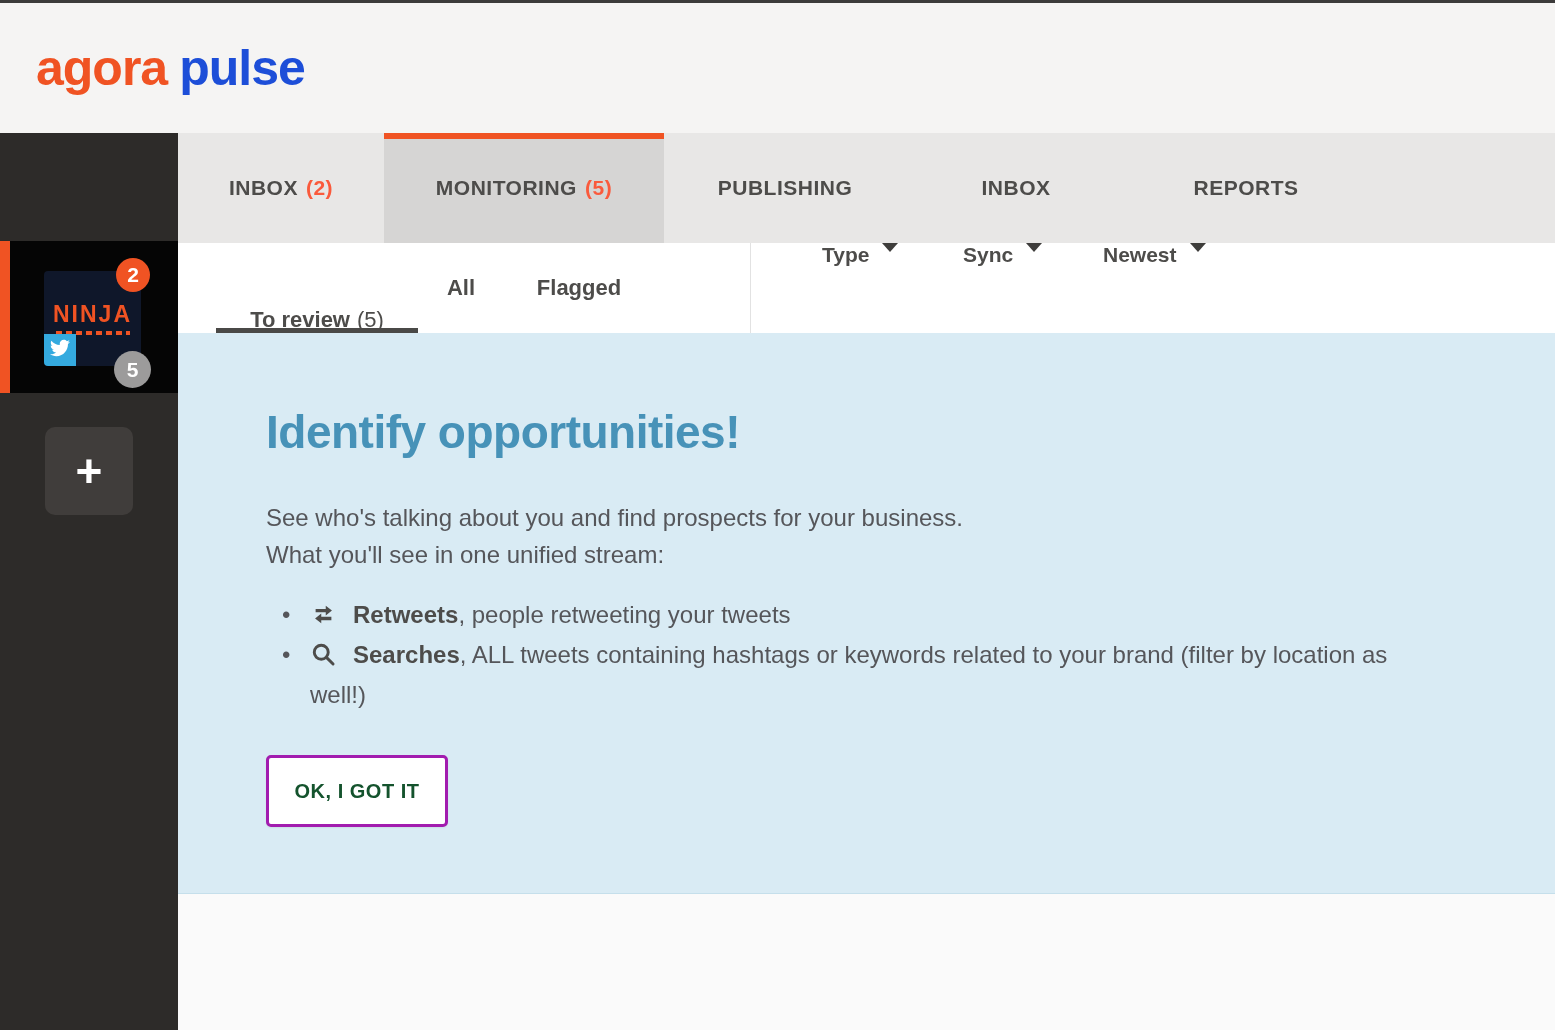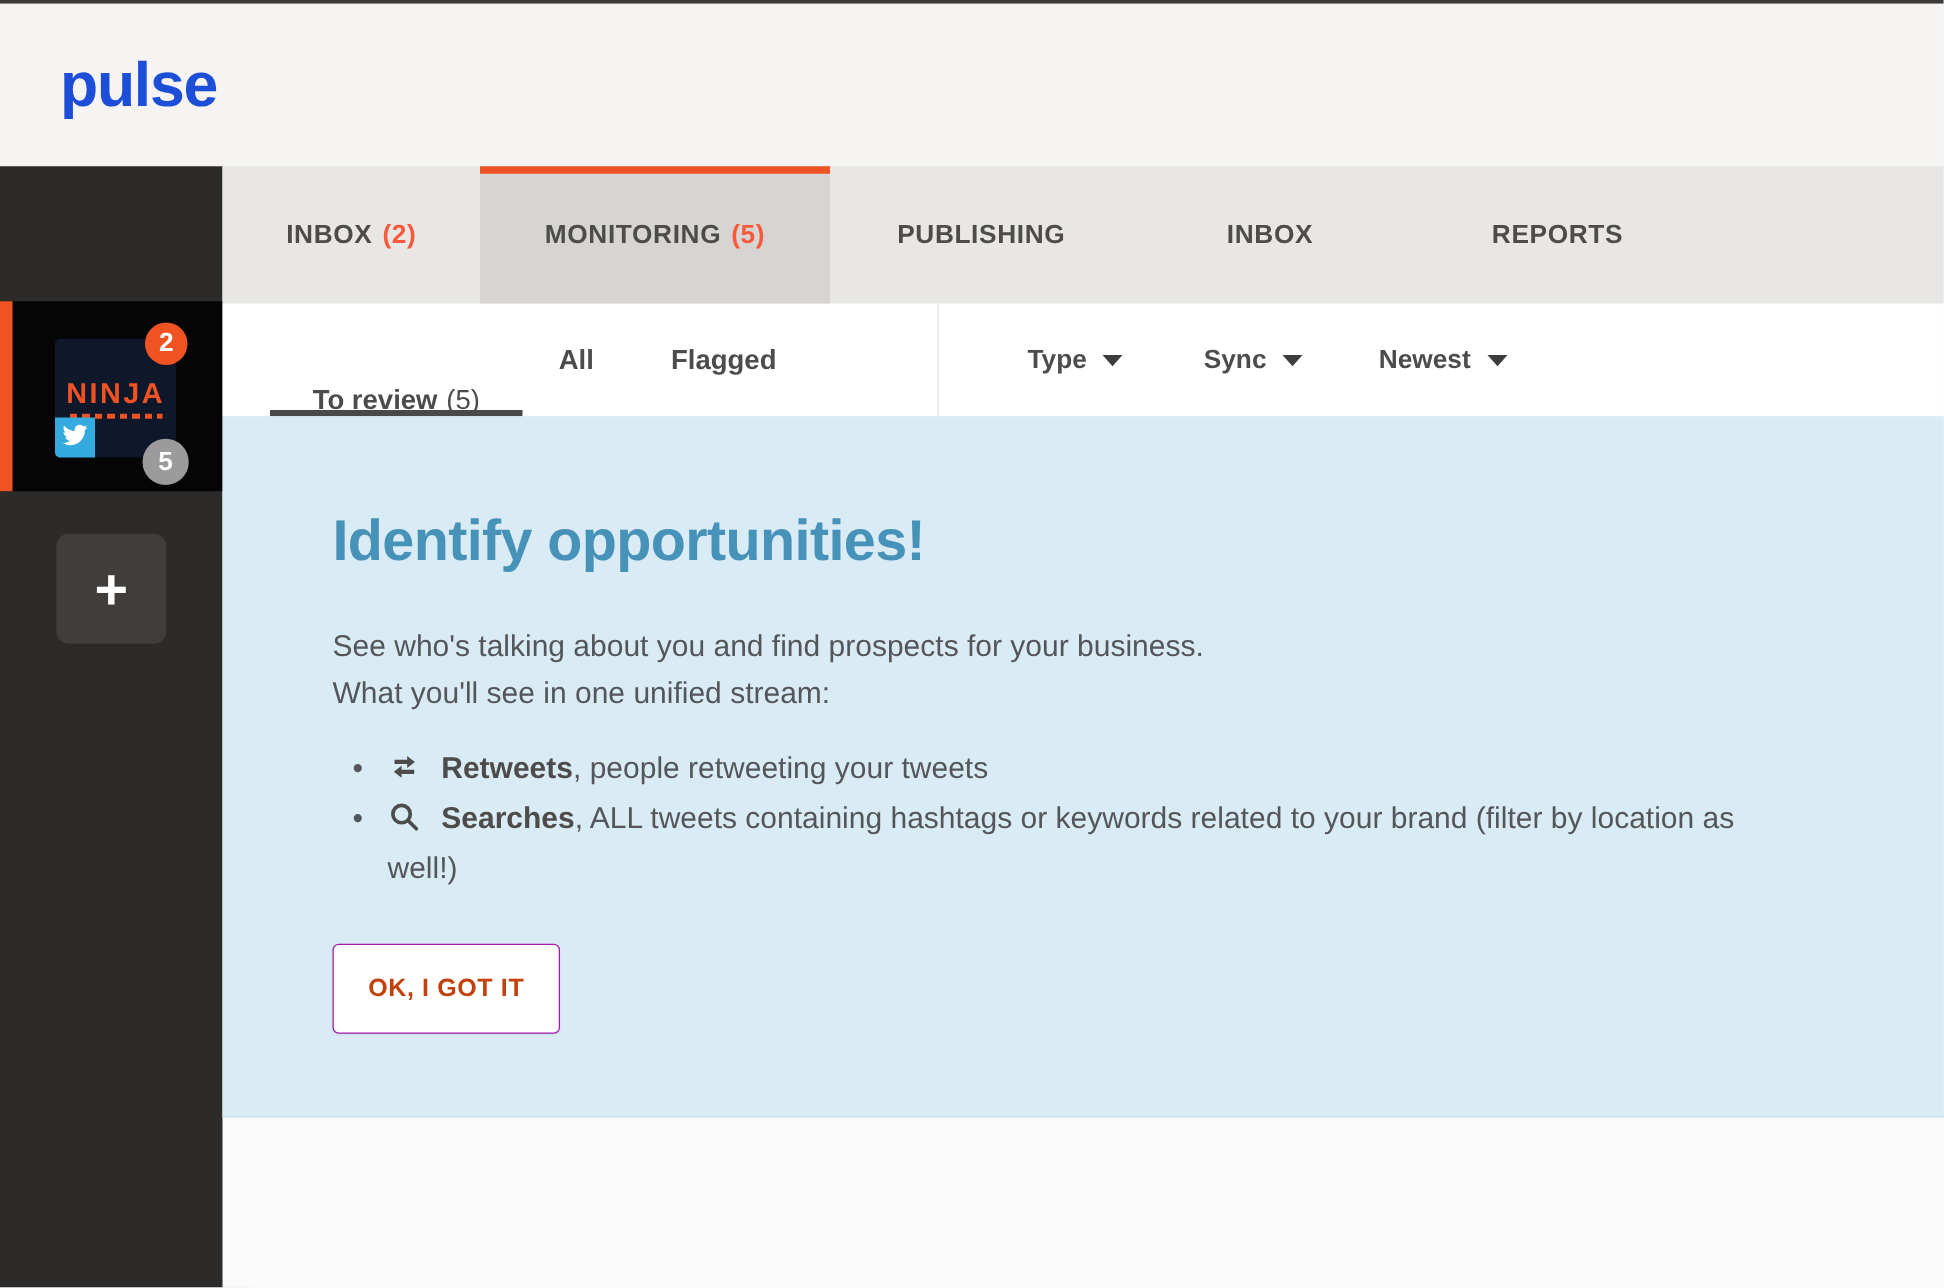--- a/index.html
+++ b/index.html
@@ -40,49 +40,50 @@
 
   
   .subbar{position:absolute;top:243px;left:178px;right:0;height:90px;background:#ffffff;}
   .subtab{position:absolute;top:0;height:100%;display:flex;align-items:center;justify-content:center;font-size:22px;font-weight:bold;color:#4d4c4a;cursor:pointer;white-space:nowrap;}
   .subtab .count{font-weight:normal;margin-left:7px;color:#4d4c4a;}
   .subtab-toreview{left:38px;width:202px;align-items:flex-end;}
   .subtab-toreview .active-underline{position:absolute;left:0;right:0;bottom:0;height:5px;background:#4a4947;}
   .subtab-all{left:252px;width:62px;}
   .subtab-flagged{left:344px;width:114px;}
   .subbar .divider{position:absolute;left:572px;top:0;bottom:0;width:1px;background:#e2e2e2;}
-  .filter{position:absolute;top:0;height:100%;display:flex;align-items:center;gap:13px;font-size:21px;font-weight:bold;color:#4d4c4a;cursor:pointer;white-space:nowrap;}
+  .filter{position:absolute;top:0;height:100%;display:flex;align-items:flex-start;gap:13px;font-size:21px;font-weight:bold;color:#4d4c4a;cursor:pointer;white-space:nowrap;}
   .filter-type{left:644px;}
   .filter-sync{left:785px;}
   .filter-newest{left:925px;}
   .caret{width:0;height:0;border-left:8px solid transparent;border-right:8px solid transparent;border-top:9px solid #3e3d3b;}
 
   
   .blue-panel{position:absolute;top:333px;left:178px;width:1600px;height:560px;background:#d9ebf4;border-bottom:1px solid #c5dfeb;}
   .panel-inner{padding-left:88px;}
   .panel-title{margin:0;padding-top:72px;font-size:46px;font-weight:bold;color:#4792b8;letter-spacing:-0.5px;}
   .panel-intro{margin-top:40px;font-size:24px;line-height:37px;color:#55565a;}
   .panel-bullets{list-style:none;margin:22px 0 0 0;padding:0;font-size:24px;color:#55565a;}
   .panel-bullets li{position:relative;padding-left:44px;line-height:40px;}
   .panel-bullets li .dot{position:absolute;left:16px;top:0;color:#55565a;}
   .bullet-icon{display:inline-block;width:27px;height:27px;vertical-align:-5px;margin-right:16px;color:#4d4c4a;}
   .bullet-icon svg{width:27px;height:27px;}
   .bullet-line1{white-space:nowrap;}
   .panel-bullets b{color:#4d4c4a;}
-  .ok-btn{position:absolute;left:88px;top:422px;width:182px;height:72px;background:#ffffff;border:1px solid #a21caf;border-radius:5px;font-family:"Liberation Sans",sans-serif;font-size:20px;font-weight:bold;color:#c2410c;letter-spacing:0.5px;cursor:pointer;box-shadow:0 1px 2px rgba(0,0,0,0.06);}
+  .ok-btn{position:absolute;left:88px;top:422px;width:182px;height:72px;background:#ffffff;border:3px solid #a21caf;border-radius:5px;font-family:"Liberation Sans",sans-serif;font-size:20px;font-weight:bold;color:#14532d;letter-spacing:0.5px;cursor:pointer;box-shadow:0 1px 2px rgba(0,0,0,0.06);}
 </style>
 </head>
 <body>
 
 <div id="page">
 
   <div class="topline"></div>
 
   <div class="header">
     <div class="logo">
+      <span class="agora">agora</span>
       <span class="pulse">pulse</span>
     </div>
   </div>
 
   <div class="sidebar">
     <div class="profile-row">
       <div class="active-bar"></div>
       <div class="avatar">
         <div class="avatar-name">NINJA</div>
         <div class="avatar-dashes"></div>

